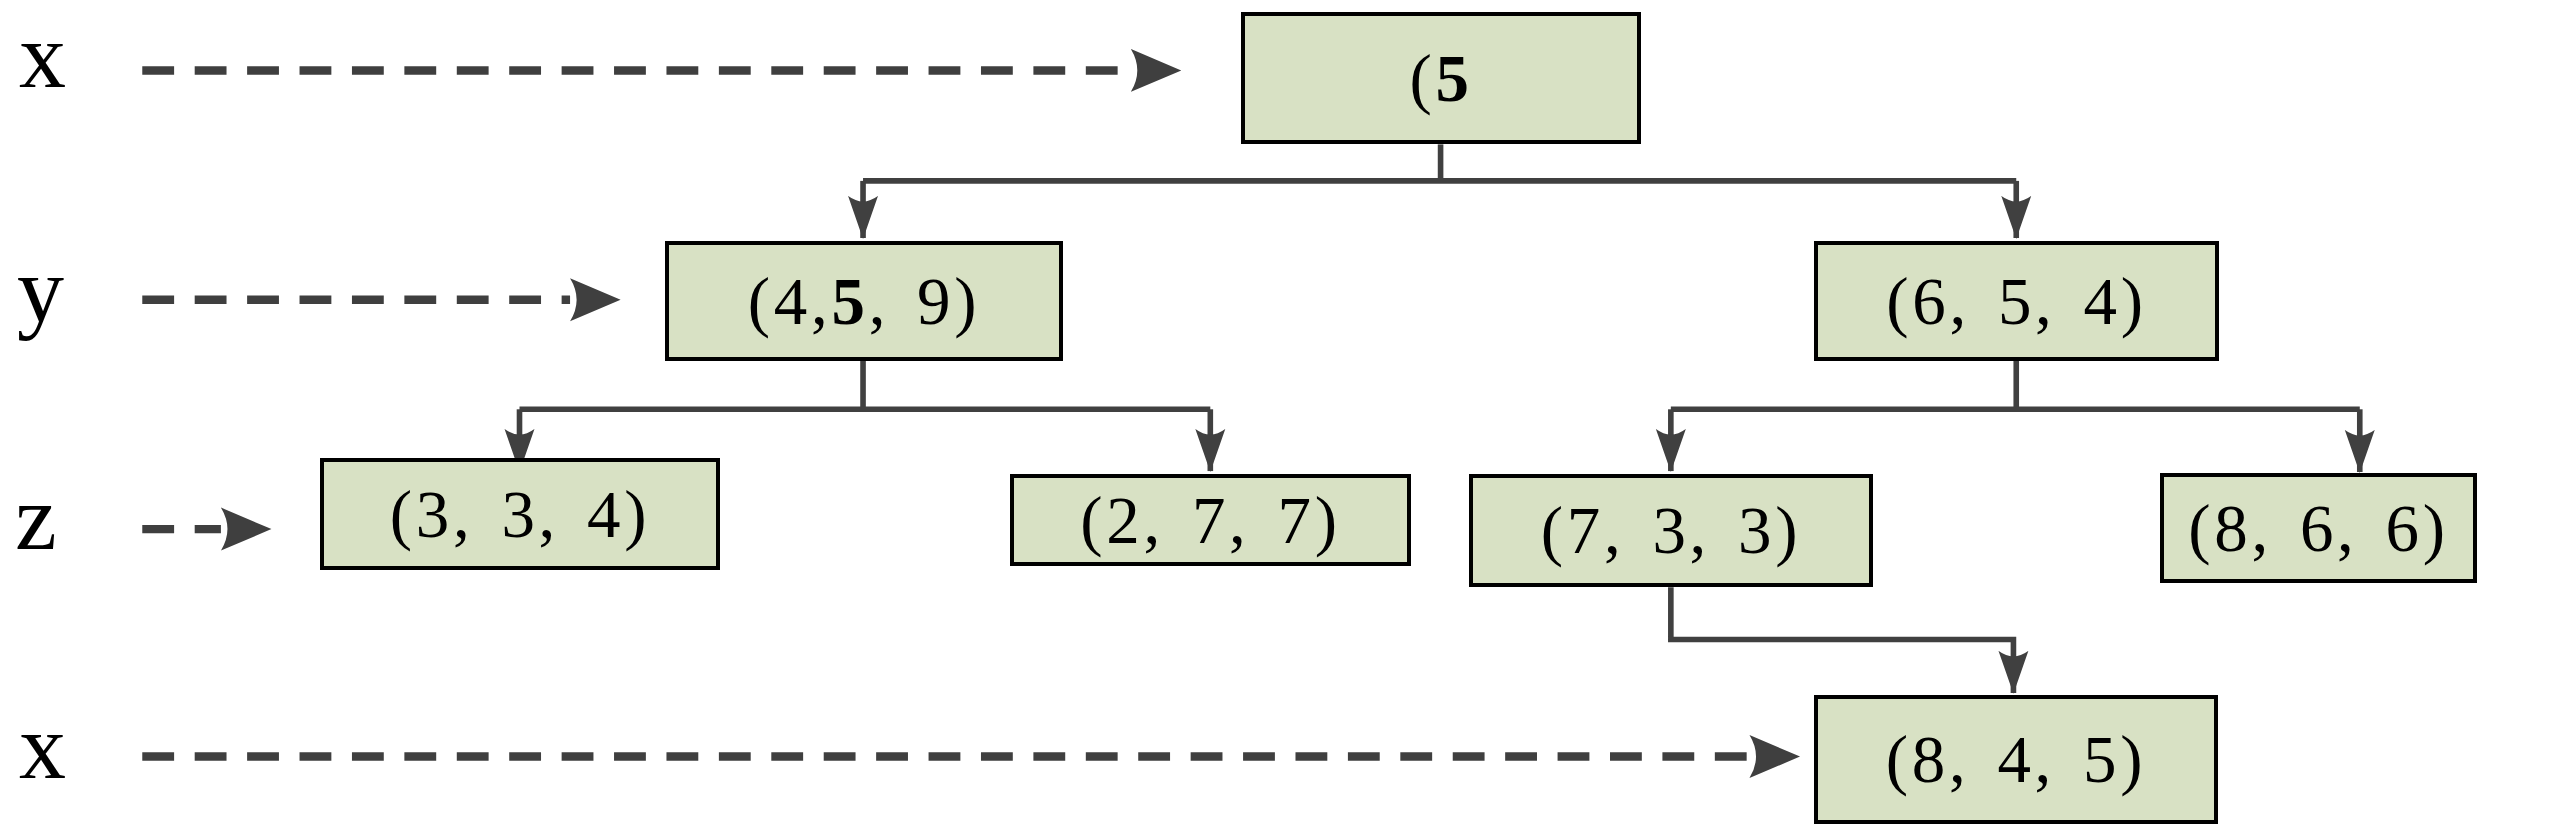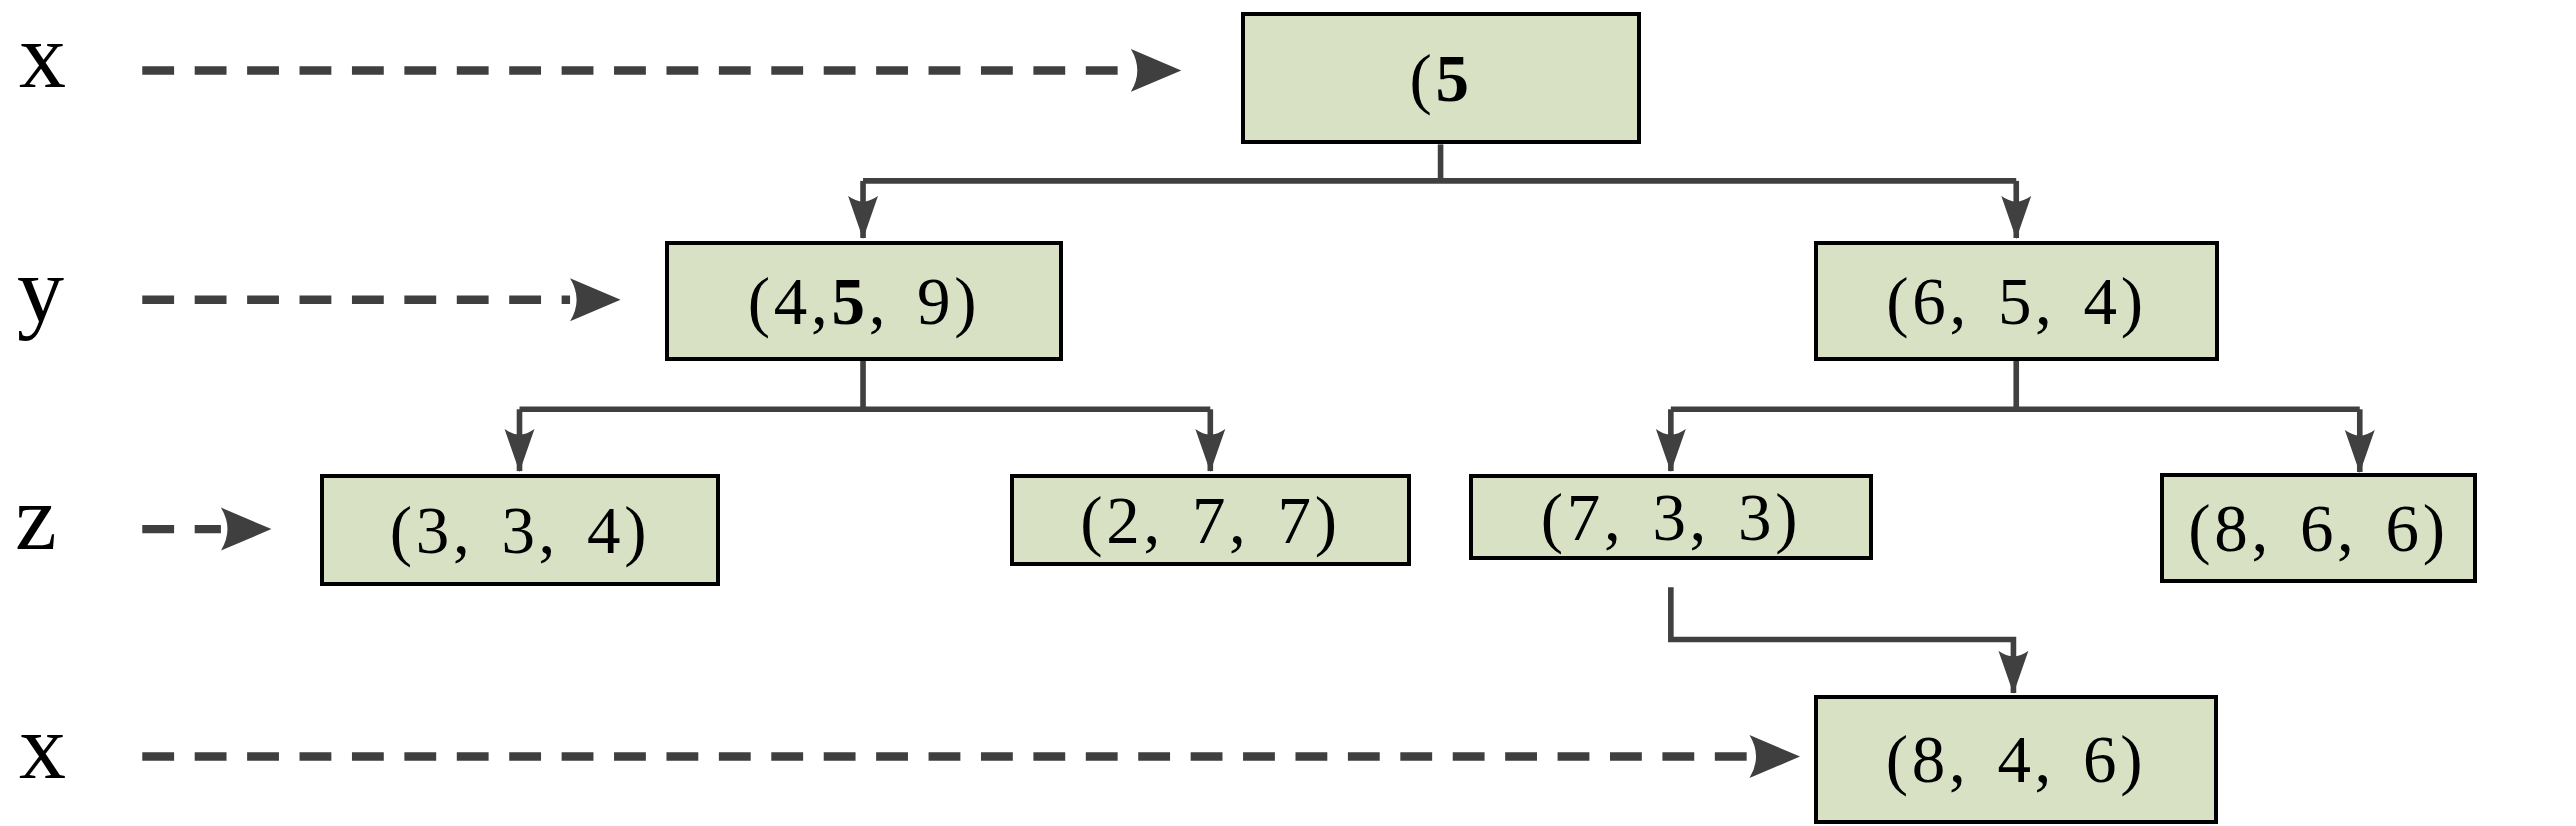--- a/index.html
+++ b/index.html
@@ -112,44 +112,44 @@
       <span class="bold-part">5</span>
       <span>, 9)</span>
   </div>
 
   <div class="node" style="left:1814px; top:241px; width:405px; height:120px;">
     <span>(6, 5, 4)</span>
       <span class="bold-part"></span>
       <span></span>
   </div>
 
-  <div class="node" style="left:320px; top:474px; width:400px; height:112px;">
+  <div class="node" style="left:320px; top:458px; width:400px; height:112px;">
     <span>(3, 3, 4)</span>
       <span class="bold-part"></span>
       <span></span>
   </div>
 
   <div class="node" style="left:1010px; top:474px; width:401px; height:92px;">
     <span>(2, 7, 7)</span>
       <span class="bold-part"></span>
       <span></span>
   </div>
 
-  <div class="node" style="left:1469px; top:474px; width:404px; height:86px;">
+  <div class="node" style="left:1469px; top:474px; width:404px; height:113px;">
     <span>(7, 3, 3)</span>
       <span class="bold-part"></span>
       <span></span>
   </div>
 
   <div class="node" style="left:2160px; top:473px; width:317px; height:110px;">
     <span>(8, 6, 6)</span>
       <span class="bold-part"></span>
       <span></span>
   </div>
 
   <div class="node" style="left:1814px; top:695px; width:404px; height:129px;">
-    <span>(8, 4, 6)</span>
+    <span>(8, 4, 5)</span>
       <span class="bold-part"></span>
       <span></span>
   </div>
 
 </div>
 
 
 </body></html>

